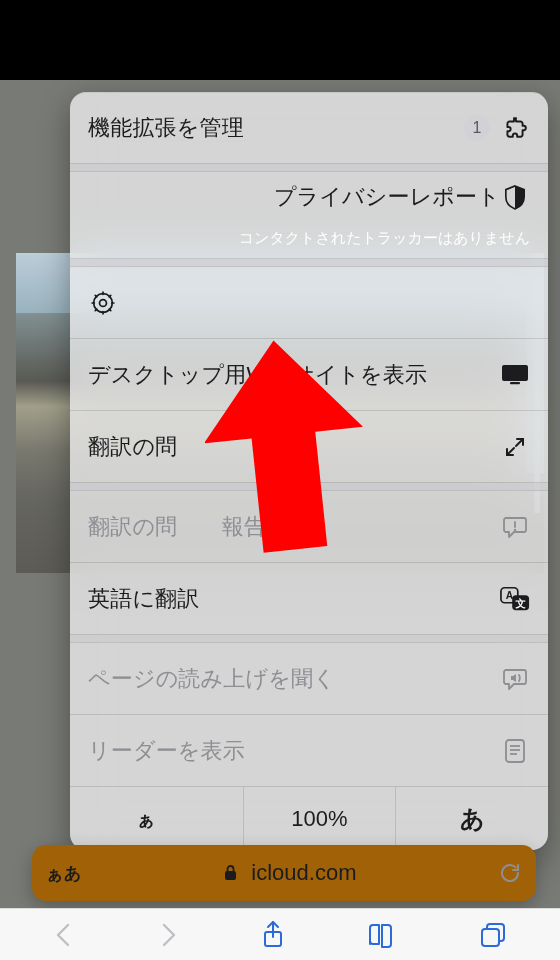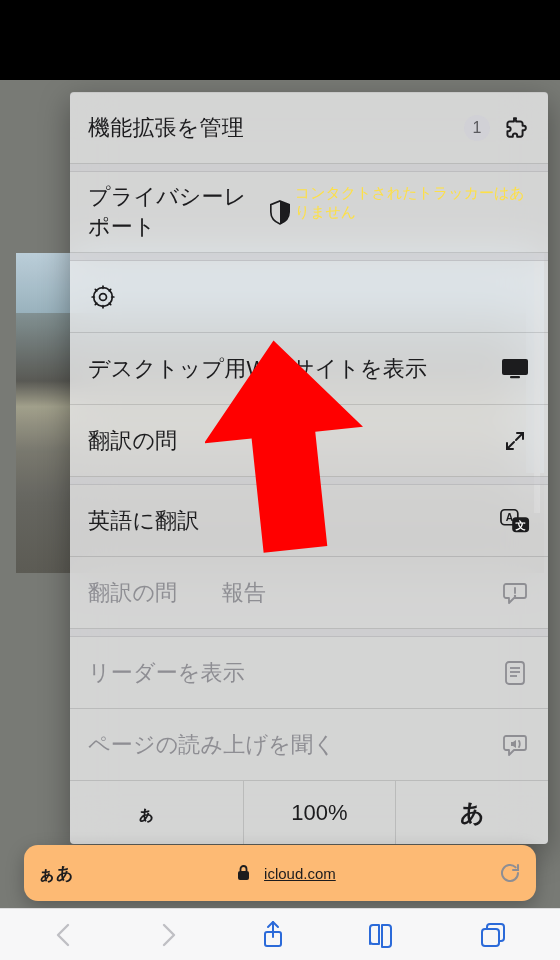--- a/index.html
+++ b/index.html
@@ -35,40 +35,40 @@
   .photo-strip .pole {
     position:absolute; top:0; right:4px; width:6px; height:260px; background:#d7d7d7;
   }
 
   
   .popup {
     position: absolute;
     left: 70px;
     right: 12px;
     top: 92px;
-    border-radius: 4px;
+    border-radius: 16px;
     background: rgba(238,238,240,.78);
     backdrop-filter: blur(22px) saturate(140%);
     -webkit-backdrop-filter: blur(22px) saturate(140%);
     box-shadow: 0 10px 30px rgba(0,0,0,.35), 0 1px 0 rgba(0,0,0,.06) inset;
     overflow: hidden;
   }
   .row {
     display: flex;
     align-items: center;
     min-height: 72px;
     padding: 0 18px;
     border-bottom: 1px solid rgba(0,0,0,.12);
     font-size: 22px;
     color: #1c1c1e;
   }
   .row.subtle .label { color: #8e8e93; }
   .row .label { flex: 1; letter-spacing: .2px; }
-  .row .sub { font-size: 15px; color: #fde047; margin-top: 2px; }
-  .row.col { align-items: flex-start; justify-content: center; padding: 10px 18px; }
+  .row .sub { font-size: 15px; color: #ffffff; margin-top: 17px; }
+  .row.col { flex-direction: column; align-items: flex-end; justify-content: center; padding: 10px 18px; }
   .row.col .head { display:flex; align-items:center; }
   .row.col .head .label { flex:1; }
   .icon-slot { width: 30px; display:flex; justify-content:center; align-items:center; color:#1c1c1e; }
   .badge-num {
     min-width: 26px; height: 26px; border-radius: 13px;
     background: #d1d1d6; color:#5a5a5e;
     font-size: 16px; font-weight:500;
     display:flex; align-items:center; justify-content:center;
     margin-right: 10px;
   }
@@ -87,31 +87,31 @@
     color:#1c1c1e;
   }
   .zoom .small { font-size: 18px; font-weight:600; }
   .zoom .pct   { font-size: 22px; margin-left: 21px; }
   .zoom .big   { font-size: 24px; font-weight:700; }
   .zoom > div + div { border-left: 1px solid rgba(0,0,0,.12); }
 
   
   .urlbar {
     position:absolute;
-    left: 24px; right: 24px;
+    left: 32px; right: 24px;
     top: 845px;
     height: 56px;
     border-radius: 14px;
-    background: #fdba74;
+    background: #a16207;
     box-shadow: 0 6px 18px rgba(0,0,0,.25);
     display:flex; align-items:center;
     padding: 0 14px;
   }
   .urlbar .aa { font-size: 17px; font-weight:600; color:#1c1c1e; letter-spacing:.5px; }
-  .urlbar .center { flex:1; display:flex; align-items:center; justify-content:center; gap:13px; color:#1c1c1e; font-size:15px;text-decoration:underline; }
+  .urlbar .center { flex:1; display:flex; align-items:center; justify-content:center; gap:13px; color:#1c1c1e; font-size:22px; }
   .urlbar .reload { color:#8e8e93; display:flex; align-items:center; }
 
   
   .toolbar {
     position:absolute;
     left:0; right:0; bottom:0;
     height: 52px;
     background:#f7f7f8;
     border-top:1px solid rgba(0,0,0,.1);
     display:flex;
@@ -203,70 +203,70 @@
         <path d="M14 4h6v6"></path>
           <path d="M20 4l-7 7"></path>
         <path d="M10 20H4v-6"></path>
           <path d="M4 20l7-7"></path>
       </svg>
     </span>
   </div>
 
   <div class="sep"></div>
 
+  <div class="row subtle">
+    <span class="label">
+      <span>翻訳の問</span><span style="visibility:hidden">＿＿</span><span>報告</span>
+    </span>
+    <span class="icon-slot" style="color:#8e8e93">
+      <svg width="26" height="24" viewBox="0 0 26 24" fill="none" stroke="currentColor" stroke-width="1.8" stroke-linejoin="round">
+        <path d="M4 3h18a2 2 0 0 1 2 2v10a2 2 0 0 1-2 2H12l-5 5v-5H4a2 2 0 0 1-2-2V5a2 2 0 0 1 2-2z"></path>
+        <line x1="13" y1="7" x2="13" y2="12" stroke-linecap="round"></line>
+        <circle cx="13" cy="15" r="1.2" fill="currentColor" stroke="none"></circle>
+      </svg>
+    </span>
+  </div>
+
   <div class="row">
     <span class="label">英語に翻訳</span>
     <span class="icon-slot">
       <svg width="32" height="26" viewBox="0 0 32 26">
         <rect x="1" y="1" width="18" height="16" rx="4" fill="none" stroke="#1c1c1e" stroke-width="1.8"></rect>
         <text x="10" y="13" text-anchor="middle" font-size="11" font-weight="700" fill="#1c1c1e">A</text>
         <rect x="13" y="9" width="18" height="16" rx="4" fill="#1c1c1e"></rect>
         <text x="22" y="21" text-anchor="middle" font-size="11" font-weight="700" fill="#fff">文</text>
       </svg>
     </span>
   </div>
 
+  <div class="sep"></div>
+
   <div class="row subtle">
-    <span class="label">
-      <span>翻訳の問</span><span style="visibility:hidden">＿＿</span><span>報告</span>
-    </span>
+    <span class="label">ページの読み上げを聞く</span>
     <span class="icon-slot" style="color:#8e8e93">
       <svg width="26" height="24" viewBox="0 0 26 24" fill="none" stroke="currentColor" stroke-width="1.8" stroke-linejoin="round">
         <path d="M4 3h18a2 2 0 0 1 2 2v10a2 2 0 0 1-2 2H12l-5 5v-5H4a2 2 0 0 1-2-2V5a2 2 0 0 1 2-2z"></path>
-        <line x1="13" y1="7" x2="13" y2="12" stroke-linecap="round"></line>
-        <circle cx="13" cy="15" r="1.2" fill="currentColor" stroke="none"></circle>
-      </svg>
-    </span>
-  </div>
-
-  <div class="sep"></div>
+        <path d="M9 9v4h2l3 2V7l-3 2H9z" fill="currentColor" stroke="none"></path>
+        <path d="M17 8c1 1 1 5 0 6" stroke-linecap="round"></path>
+      </svg>
+    </span>
+  </div>
 
   <div class="row subtle" style="border-bottom:1px solid rgba(0,0,0,.12)">
     <span class="label">リーダーを表示</span>
     <span class="icon-slot" style="color:#8e8e93">
       <svg width="22" height="26" viewBox="0 0 22 26" fill="none" stroke="currentColor" stroke-width="1.8">
         <rect x="2" y="2" width="18" height="22" rx="3"></rect>
         <line x1="6" y1="8" x2="16" y2="8"></line>
         <line x1="6" y1="12" x2="16" y2="12"></line>
         <line x1="6" y1="16" x2="13" y2="16"></line>
       </svg>
     </span>
   </div>
 
-  <div class="row subtle">
-    <span class="label">ページの読み上げを聞く</span>
-    <span class="icon-slot" style="color:#8e8e93">
-      <svg width="26" height="24" viewBox="0 0 26 24" fill="none" stroke="currentColor" stroke-width="1.8" stroke-linejoin="round">
-        <path d="M4 3h18a2 2 0 0 1 2 2v10a2 2 0 0 1-2 2H12l-5 5v-5H4a2 2 0 0 1-2-2V5a2 2 0 0 1 2-2z"></path>
-        <path d="M9 9v4h2l3 2V7l-3 2H9z" fill="currentColor" stroke="none"></path>
-        <path d="M17 8c1 1 1 5 0 6" stroke-linecap="round"></path>
-      </svg>
-    </span>
-  </div>
-
   <div class="zoom">
     <div class="small">ぁ</div>
     <div class="pct">100%</div>
     <div class="big">あ</div>
   </div>
 </div>
 
 <svg class="arrow" viewBox="0 0 160 220">
   <polygon points="80,0 160,95 112,95 112,210 48,210 48,95 0,95" fill="#ff0000" transform="rotate(-6 80 110)"></polygon>
 </svg>

